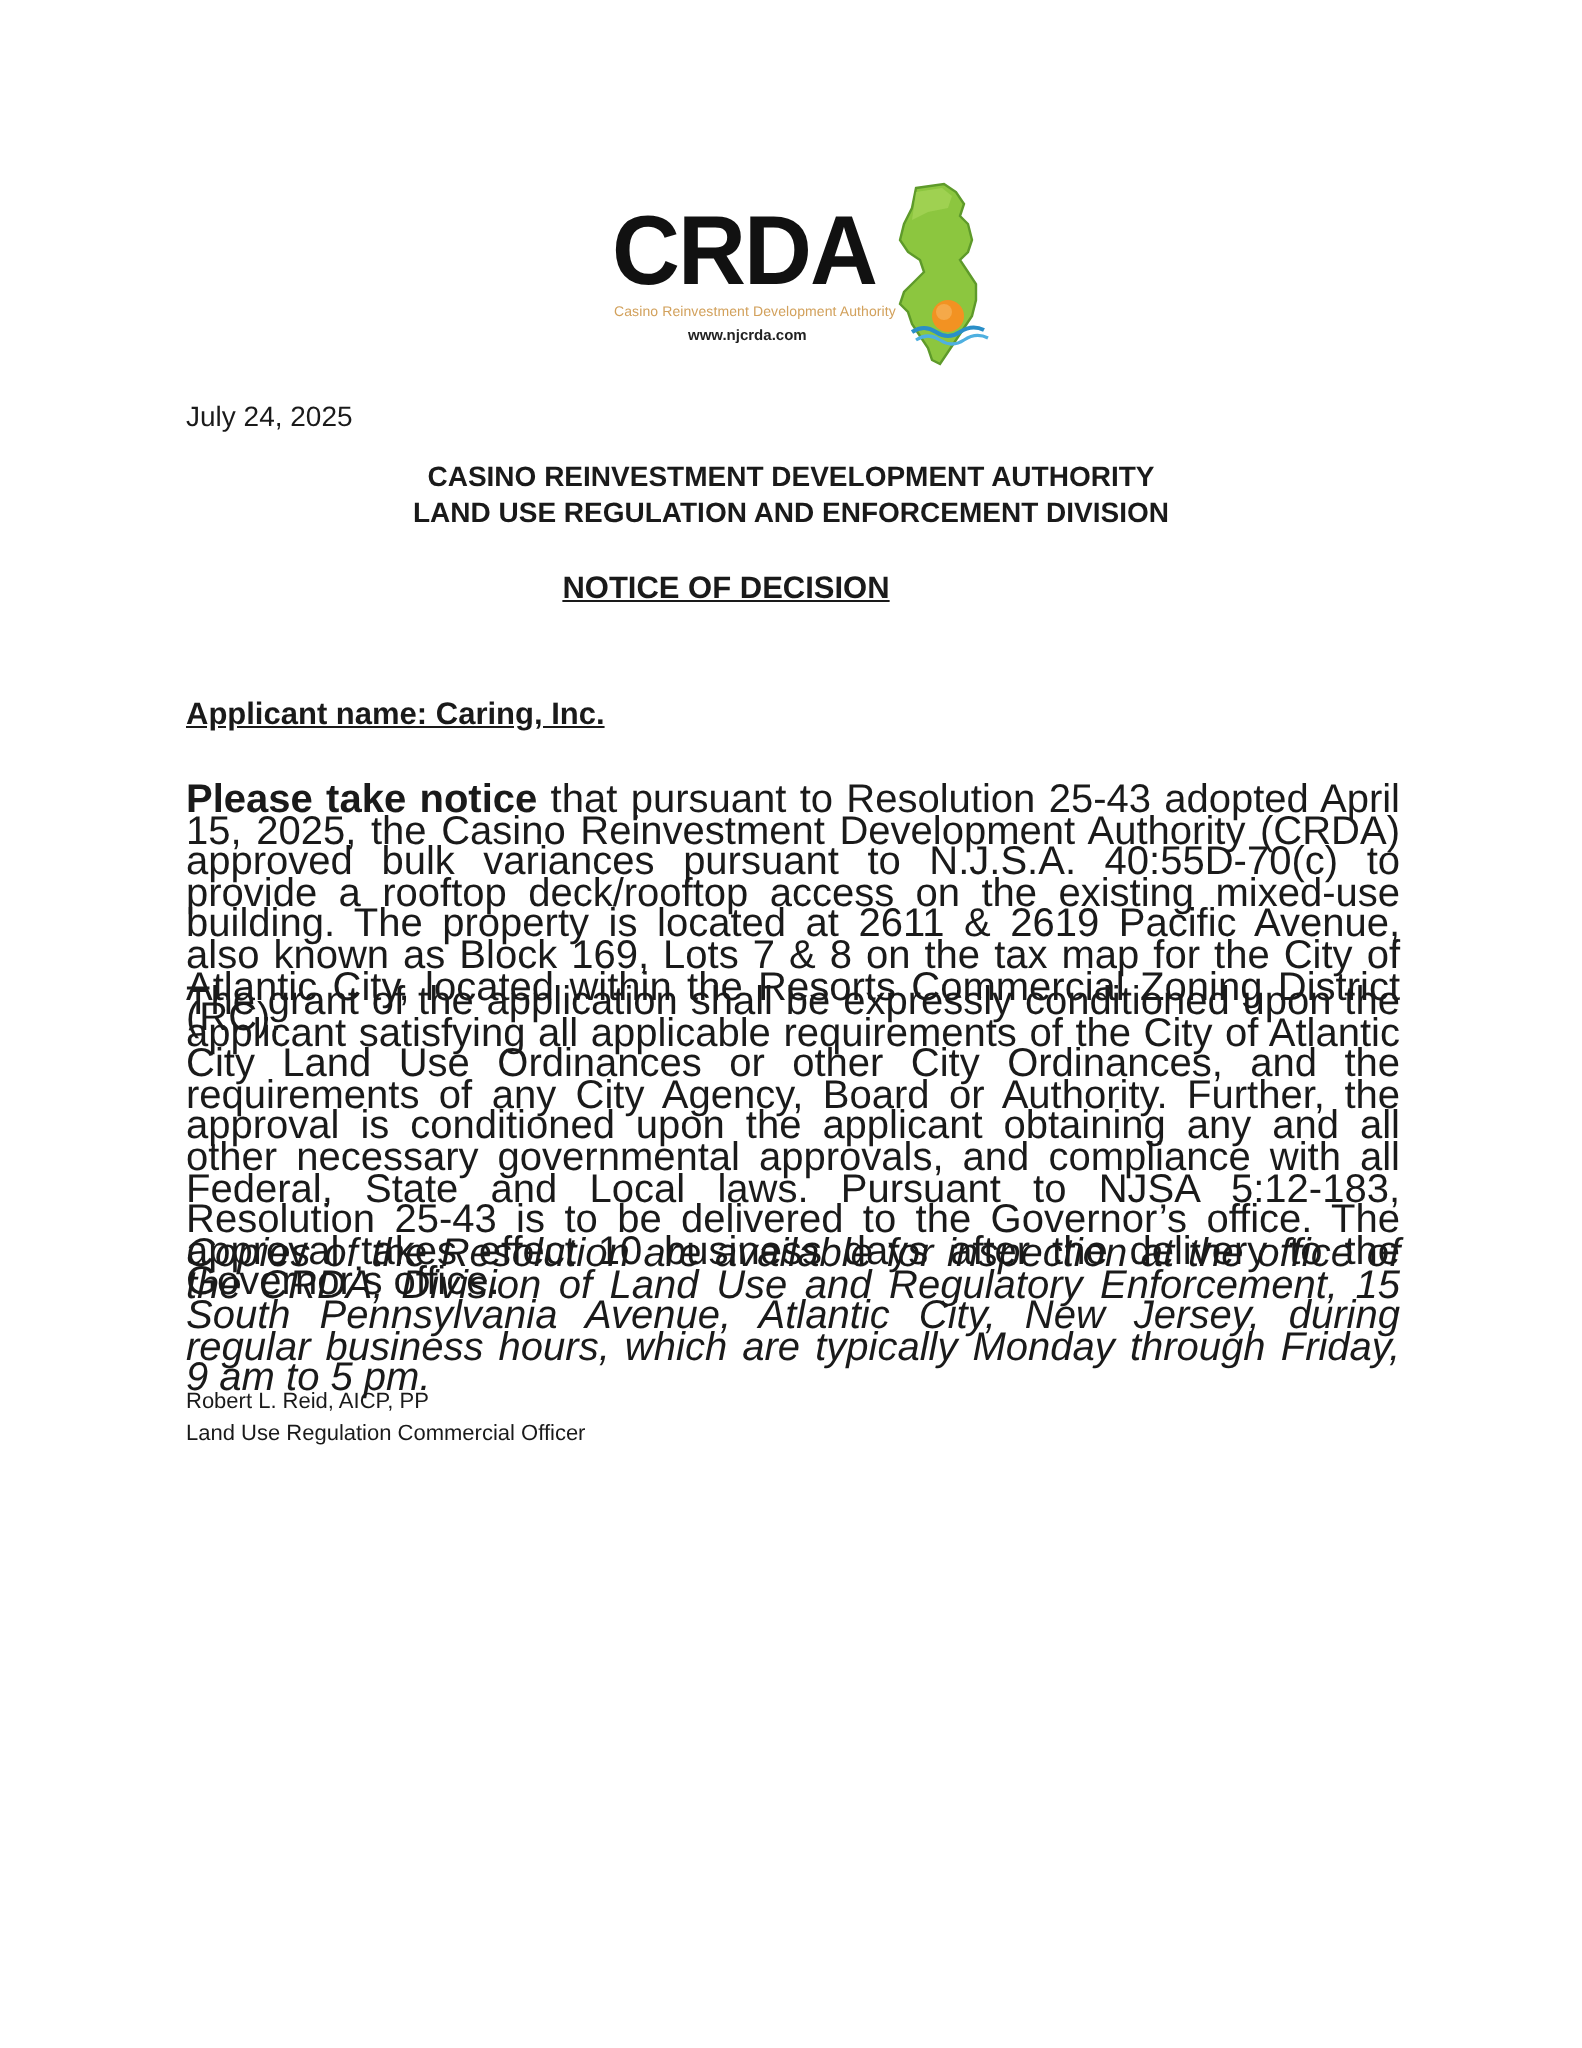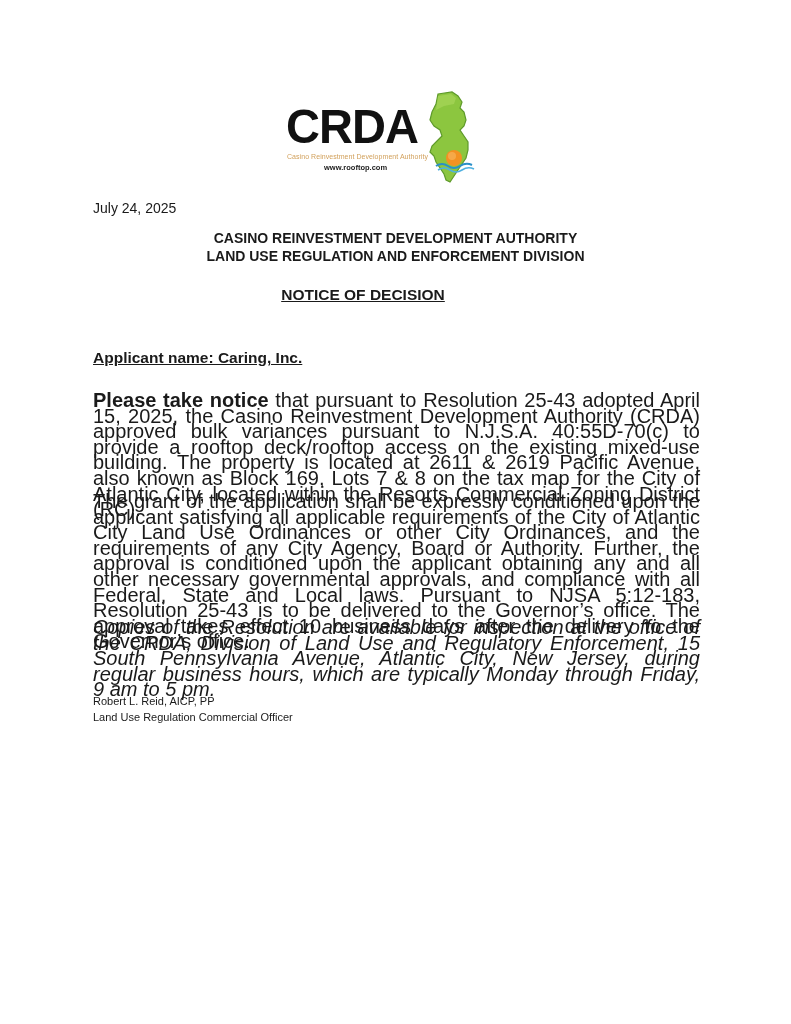--- a/index.html
+++ b/index.html
@@ -16,21 +16,21 @@
       color: #1a1a1a;
     }
     .page {
       position: absolute;
       left: 0; top: 0;
       width: 791px; height: 1024px;
     }
     
     .logo {
       position: absolute;
-      left: 284px;
+      left: 304px;
       top: 90px;
       width: 200px;
       height: 95px;
     }
     .logo-crda {
       position: absolute;
       left: 2px;
       top: 12px;
       font-family: "Liberation Sans", sans-serif;
       font-weight: bold;
@@ -129,21 +129,21 @@
     }
   </style>
 </head>
 <body>
 
 <div class="page">
 
   <div class="logo">
     <div class="logo-crda">CRDA</div>
     <div class="logo-tagline">Casino Reinvestment Development Authority</div>
-    <div class="logo-url">www.rooftop.com</div>
+    <div class="logo-url">www.njcrda.com</div>
     <svg class="logo-map" viewBox="0 0 52 95" xmlns="http://www.w3.org/2000/svg">
 
       <path d="M14 4 L28 2 L34 6 L38 12 L36 18 L40 22 L42 30 L40 36 L36 40 L40 46 L44 52 L44 60 L42 68 L38 74 L34 80 L30 86 L26 92 L22 90 L20 84 L16 78 L12 72 L10 66 L6 62 L8 56 L14 50 L18 46 L16 40 L10 36 L6 30 L8 22 L12 14 Z" fill="#8cc63f" stroke="#5e9a2a" stroke-width="1.2"></path>
       <path d="M14 6 L27 4 L32 8 L30 14 L20 16 L12 20 Z" fill="#a6d65a" opacity="0.7"></path>
 
       <circle cx="30" cy="68" r="8" fill="#f29222"></circle>
       <circle cx="28" cy="66" r="4" fill="#f7b45a" opacity="0.7"></circle>
 
       <path d="M12 76 Q18 72 24 76 T36 76 T48 75" fill="none" stroke="#2a8fc8" stroke-width="2"></path>
       <path d="M14 80 Q20 76 26 80 T38 80 T50 79" fill="none" stroke="#4fb0e0" stroke-width="1.6"></path>

